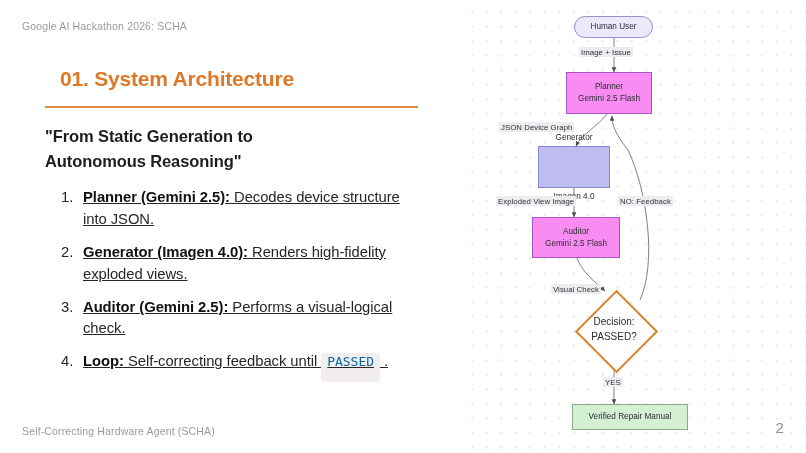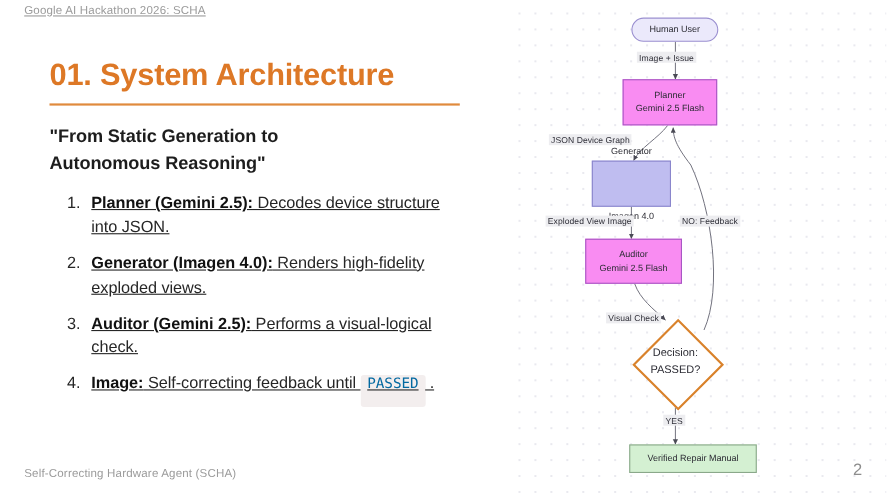--- a/index.html
+++ b/index.html
@@ -18,26 +18,25 @@
     width: 806px;
     height: 453px;
     background: #ffffff;
     overflow: hidden;
   }
 
   
   .eyebrow {
     position: absolute;
     left: 22px;
-    top: 4px;
+    top: 20px;
     font-size: 10.5px;
     color: #9b9b9b;
     letter-spacing: 0.15px;
     white-space: nowrap;
-    text-decoration: underline;
   }
   .footer-note {
     position: absolute;
     left: 22px;
     top: 425px;
     font-size: 10.5px;
     color: #9b9b9b;
     letter-spacing: 0.15px;
     white-space: nowrap;
   }
@@ -51,26 +50,26 @@
   }
 
   
   .content {
     position: absolute;
     left: 45px;
     top: 52px;
     width: 380px;
   }
   .slide-title {
-    font-size: 28px;
+    font-size: 21px;
     font-weight: bold;
     color: #dd7826;
     letter-spacing: -0.2px;
     line-height: 1.15;
-    margin: 0;
+    margin: 15px;
   }
   .title-rule {
     margin-top: 10px;
     width: 373px;
     height: 2px;
     background: #e08a3c;
   }
   .subtitle {
     margin-top: 16px;
     font-size: 16.5px;
@@ -226,21 +225,21 @@
       <li>
         <b>Planner (Gemini 2.5):</b><span> Decodes device structure into JSON.</span>
       </li>
       <li>
         <b>Generator (Imagen 4.0):</b><span> Renders high-fidelity exploded views.</span>
       </li>
       <li>
         <b>Auditor (Gemini 2.5):</b><span> Performs a visual-logical check.</span>
       </li>
       <li>
-        <b>Image:</b><span> Self-correcting feedback until </span><code class="inline-code">PASSED</code><span> .</span>
+        <b>Loop:</b><span> Self-correcting feedback until </span><code class="inline-code">PASSED</code><span> .</span>
       </li>
     </ol>
   </div>
 
   <div class="flow-panel">
 
     <svg class="flow-svg" width="344" height="453" viewBox="0 0 344 453">
       <defs>
         <marker id="arrow" markerWidth="7" markerHeight="7" refX="5.2" refY="2.6" orient="auto" markerUnits="strokeWidth">
           <path d="M0,0 L5.4,2.6 L0,5.2 z" fill="#4a4a55"></path>

